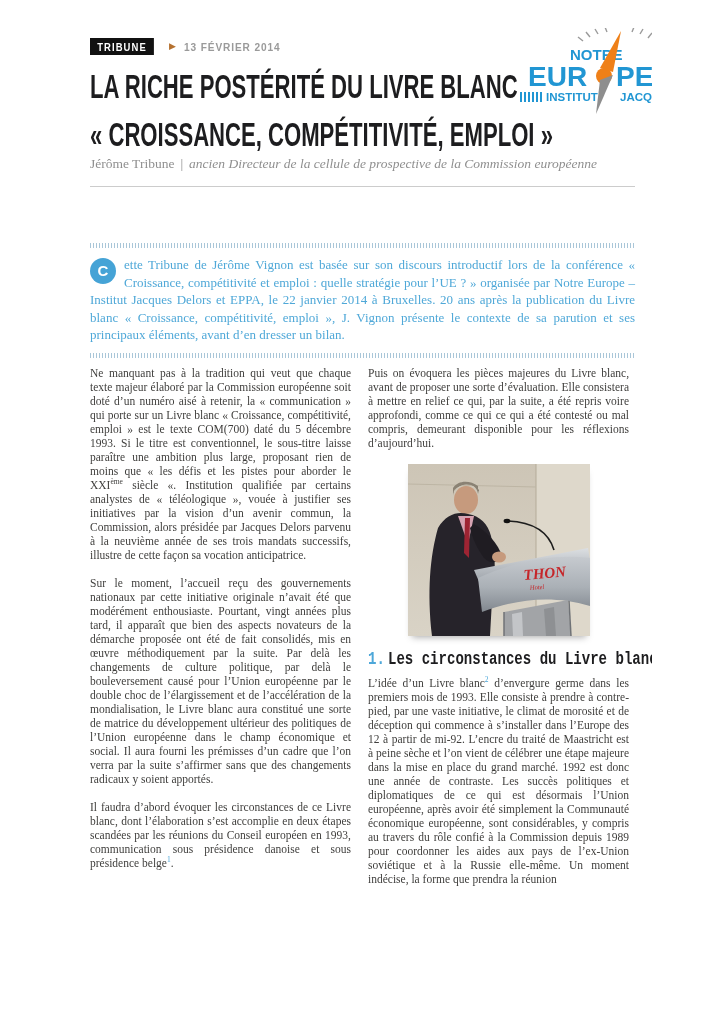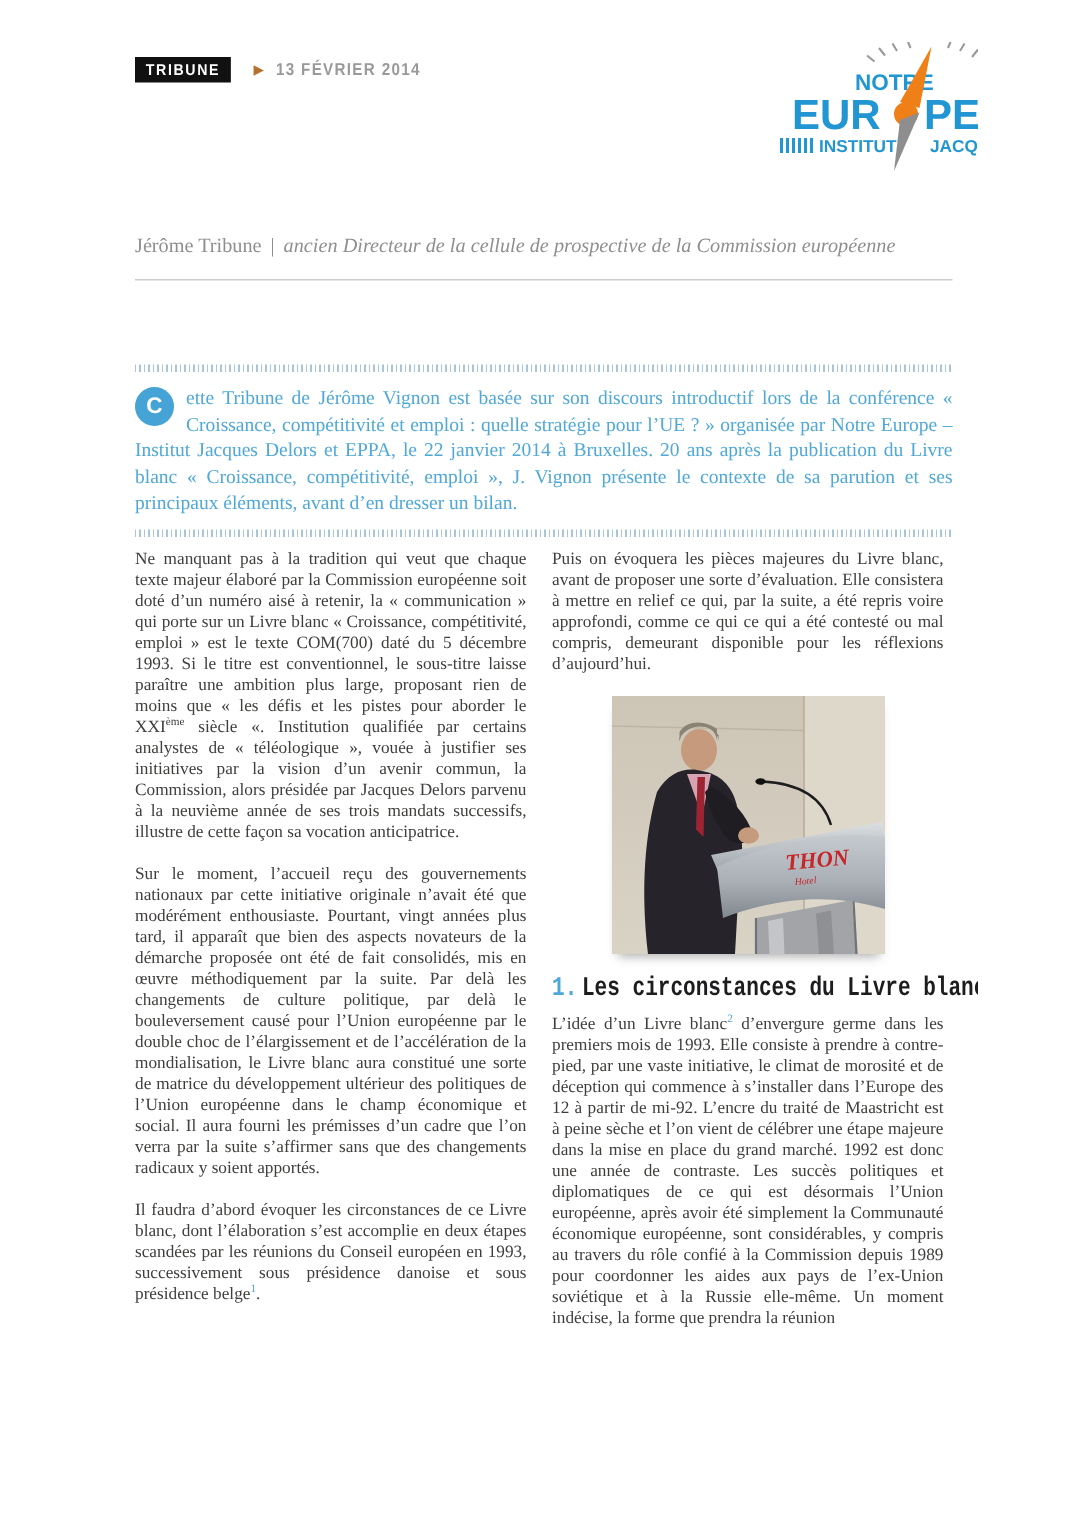--- a/index.html
+++ b/index.html
@@ -97,41 +97,45 @@
         <rect x="4" y="64" width="2" height="10"></rect>
       <rect x="8" y="64" width="2" height="10"></rect>
         <rect x="12" y="64" width="2" height="10"></rect>
       <rect x="16" y="64" width="2" height="10"></rect>
         <rect x="20" y="64" width="2" height="10"></rect>
     </g>
     <text x="26" y="73" font-family="Liberation Sans, sans-serif" font-weight="bold" font-size="11.5" fill="#2196d3">INSTITUT</text>
     <text x="100" y="73" font-family="Liberation Sans, sans-serif" font-weight="bold" font-size="11.5" fill="#2196d3">JACQUES DELORS</text>
   </svg>
 
+  <h1 class="title">
+    <span class="tline">LA RICHE POSTÉRITÉ DU LIVRE BLANC</span><br>
+    <span class="tline">« CROISSANCE, COMPÉTITIVITÉ, EMPLOI »</span>
+  </h1>
 
   <div class="authorline">
     <span class="name">Jérôme Tribune</span><span class="sep">|</span><span class="role">ancien Directeur de la cellule de prospective de la Commission européenne</span>
   </div>
   <div class="rule"></div>
 
   <div class="intro">
     <div class="tickline"></div>
     <div class="intro-body">
       <span class="dropcap">C</span>
       <span>ette Tribune de Jérôme Vignon est basée sur son discours introductif lors de la conférence « Croissance, compétitivité et emploi : quelle stratégie pour l’UE ? » organisée par Notre Europe – Institut Jacques Delors et EPPA, le 22 janvier 2014 à Bruxelles. 20 ans après la publication du Livre blanc « Croissance, compétitivité, emploi », J. Vignon présente le contexte de sa parution et ses principaux éléments, avant d’en dresser un bilan.</span>
     </div>
     <div class="tickline"></div>
   </div>
 
   <div class="columns">
 
     <div class="col">
       <p><span>Ne manquant pas à la tradition qui veut que chaque texte majeur élaboré par la Commission européenne soit doté d’un numéro aisé à retenir, la « communication » qui porte sur un Livre blanc « Croissance, compétitivité, emploi » est le texte COM(700) daté du 5 décembre 1993. Si le titre est conventionnel, le sous-titre laisse paraître une ambition plus large, proposant rien de moins que « les défis et les pistes pour aborder le XXI</span><sup class="ord">ème</sup><span> siècle «. Institution qualifiée par certains analystes de « téléologique », vouée à justifier ses initiatives par la vision d’un avenir commun, la Commission, alors présidée par Jacques Delors parvenu à la neuvième année de ses trois mandats successifs, illustre de cette façon sa vocation anticipatrice.</span></p>
       <p>Sur le moment, l’accueil reçu des gouvernements nationaux par cette initiative originale n’avait été que modérément enthousiaste. Pourtant, vingt années plus tard, il apparaît que bien des aspects novateurs de la démarche proposée ont été de fait consolidés, mis en œuvre méthodiquement par la suite. Par delà les changements de culture politique, par delà le bouleversement causé pour l’Union européenne par le double choc de l’élargissement et de l’accélération de la mondialisation, le Livre blanc aura constitué une sorte de matrice du développement ultérieur des politiques de l’Union européenne dans le champ économique et social. Il aura fourni les prémisses d’un cadre que l’on verra par la suite s’affirmer sans que des changements radicaux y soient apportés.</p>
-      <p><span>Il faudra d’abord évoquer les circonstances de ce Livre blanc, dont l’élaboration s’est accomplie en deux étapes scandées par les réunions du Conseil européen en 1993, successivement sous présidence danoise et sous présidence belge</span><sup class="note">1</sup><span>.</span></p>
+      <p><span>Il faudra d’abord évoquer les circonstances de ce Livre blanc, dont l’élaboration s’est accomplie en deux étapes scandées par les réunions du Conseil européen en 1993, communication sous présidence danoise et sous présidence belge</span><sup class="note">1</sup><span>.</span></p>
     </div>
 
     <div class="col">
       <p>Puis on évoquera les pièces majeures du Livre blanc, avant de proposer une sorte d’évaluation. Elle consistera à mettre en relief ce qui, par la suite, a été repris voire approfondi, comme ce qui ce qui a été contesté ou mal compris, demeurant disponible pour les réflexions d’aujourd’hui.</p>
 
       <svg class="photo" viewBox="0 0 182 172">
         <defs>
           <linearGradient id="wallg" x1="0" y1="0" x2="0" y2="1">
             <stop offset="0" stop-color="#cdc5b6"></stop>
               <stop offset="1" stop-color="#d9d3c6"></stop>

